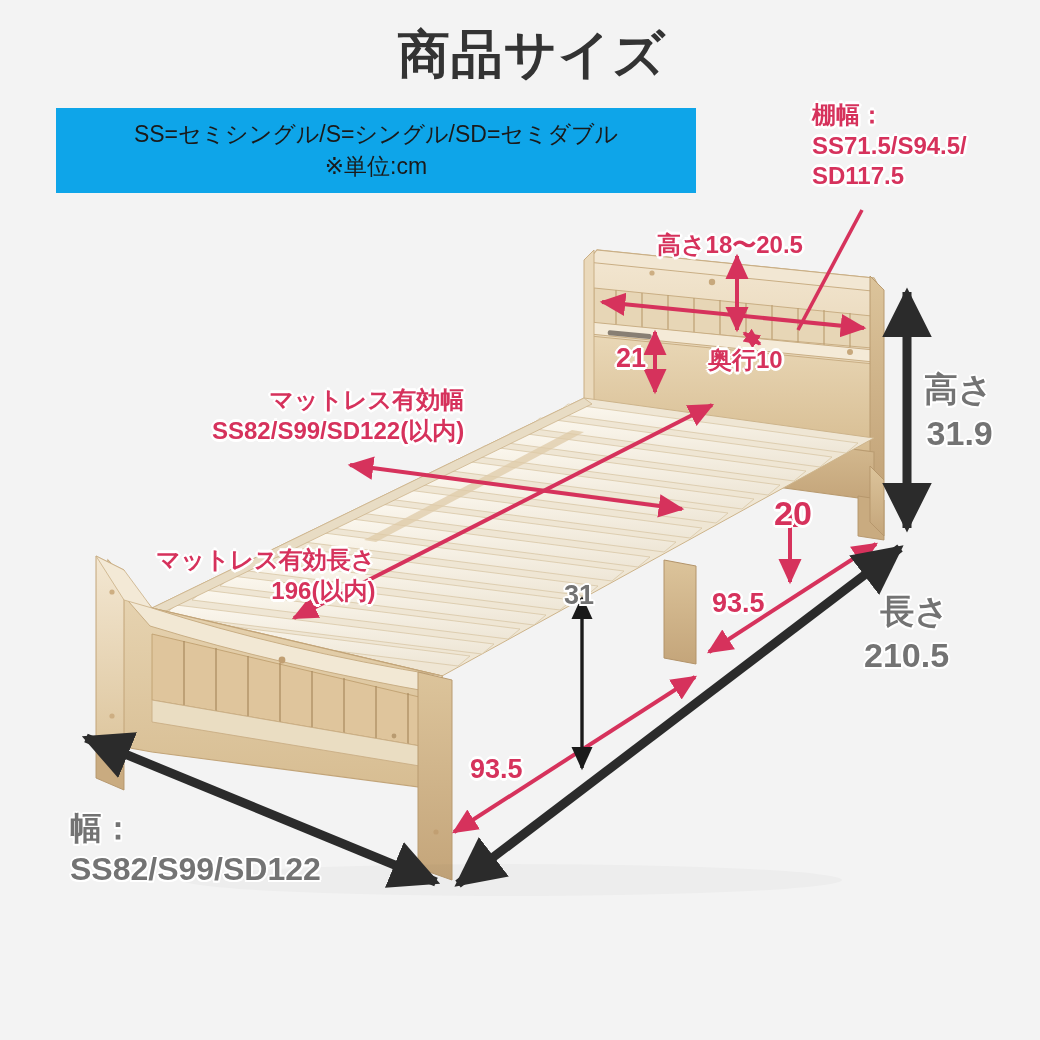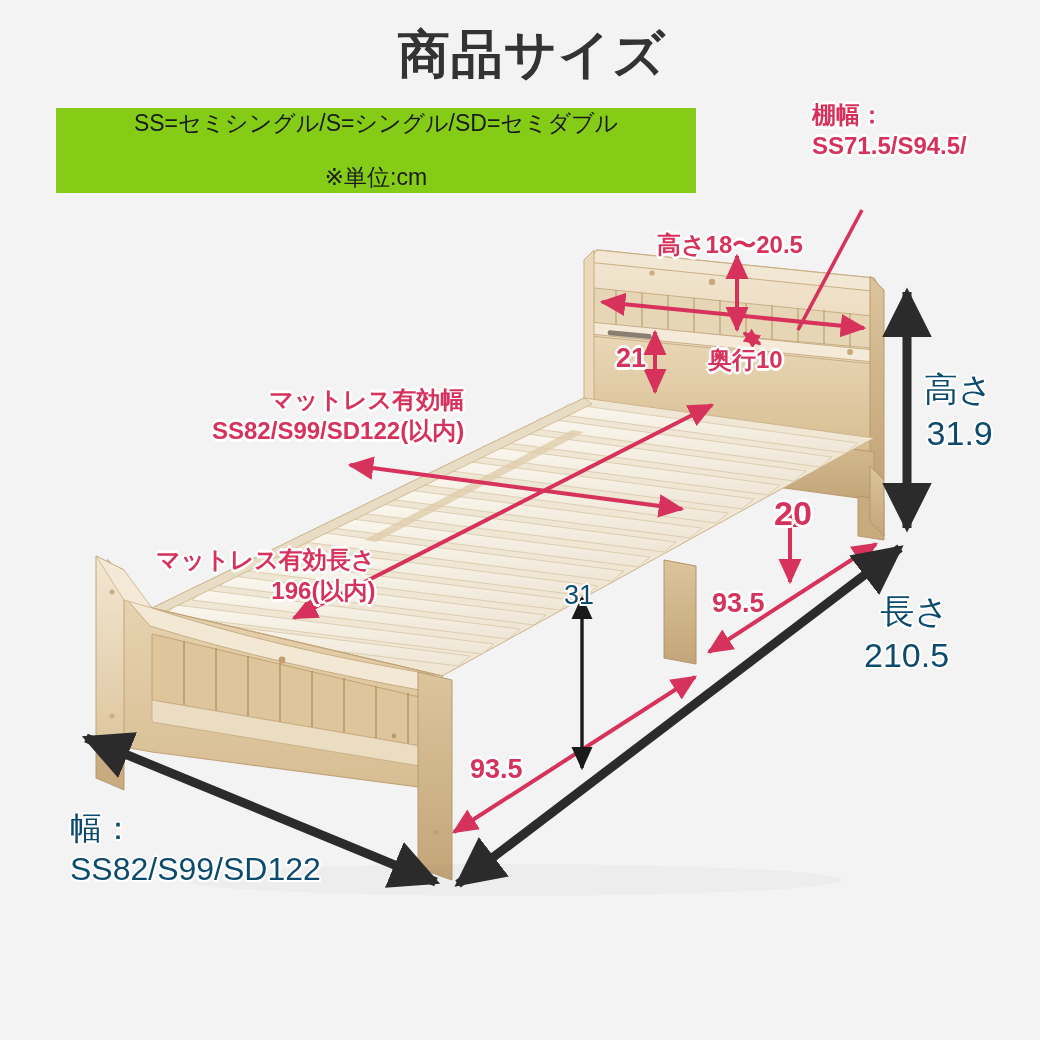--- a/index.html
+++ b/index.html
@@ -15,43 +15,43 @@
   .title{
     position:absolute;left:0;top:26px;width:1040px;
     text-align:center;
     font-size:52px;font-weight:bold;color:#333333;
     letter-spacing:1px;line-height:1.1;
   }
 
   
   .legend{
     position:absolute;left:44px;top:108px;width:640px;height:85px;
-    background:#84cc16;
+    background:#0ea5e9;
     display:flex;flex-direction:column;
-    align-items:center;justify-content:space-between;
+    align-items:center;justify-content:center;
   }
   .legend-line{
     font-size:23px;color:#1a1a1a;font-weight:500;line-height:1.35;
     white-space:nowrap;
   }
 
   
   svg.layer{position:absolute;left:0;top:0;width:1040px;height:1040px;overflow:visible;}
 
   
   .cap{position:absolute;white-space:nowrap;line-height:1.28;}
   .cap-pink{
     color:#d6325c;font-weight:bold;
     text-shadow:
       2px 0 0 #fff,-2px 0 0 #fff,0 2px 0 #fff,0 -2px 0 #fff,
       1.5px 1.5px 0 #fff,-1.5px 1.5px 0 #fff,1.5px -1.5px 0 #fff,-1.5px -1.5px 0 #fff,
       2.6px 0 0 #fff,-2.6px 0 0 #fff,0 2.6px 0 #fff,0 -2.6px 0 #fff;
   }
   .cap-black{
-    color:#0c4a6e;font-weight:normal;
+    color:#737373;font-weight:bold;
     text-shadow:
       2px 0 0 #fff,-2px 0 0 #fff,0 2px 0 #fff,0 -2px 0 #fff,
       1.5px 1.5px 0 #fff,-1.5px 1.5px 0 #fff,1.5px -1.5px 0 #fff,-1.5px -1.5px 0 #fff;
   }
   .tc{text-align:right;}
 </style>
 </head>
 <body>
 
 <div id="stage">
@@ -256,20 +256,21 @@
     <line x1="446" y1="884" x2="888" y2="548" stroke="#2b2b2b" stroke-width="9" marker-start="url(#blkArr)" marker-end="url(#blkArr)"></line>
 
     <line x1="74" y1="738" x2="424" y2="882" stroke="#2b2b2b" stroke-width="9" marker-start="url(#blkArr)" marker-end="url(#blkArr)"></line>
 
     <line x1="570" y1="598" x2="570" y2="768" stroke="#1a1a1a" stroke-width="3.4" marker-start="url(#blkArrThin)" marker-end="url(#blkArrThin)"></line>
   </svg>
 
   <div class="cap cap-pink" style="left:800px;top:100px;font-size:24px;">
     <div>棚幅：</div>
     <div>SS71.5/S94.5/</div>
+    <div>SD117.5</div>
   </div>
 
   <div class="cap cap-pink" style="left:645px;top:230px;font-size:24px;">高さ18〜20.5</div>
 
   <div class="cap cap-pink" style="left:696px;top:345px;font-size:24px;">奥行10</div>
 
   <div class="cap cap-pink" style="left:604px;top:341px;font-size:27px;">21</div>
 
   <div class="cap cap-pink tc" style="left:200px;top:385px;font-size:24px;">
     <div>マットレス有効幅</div>

